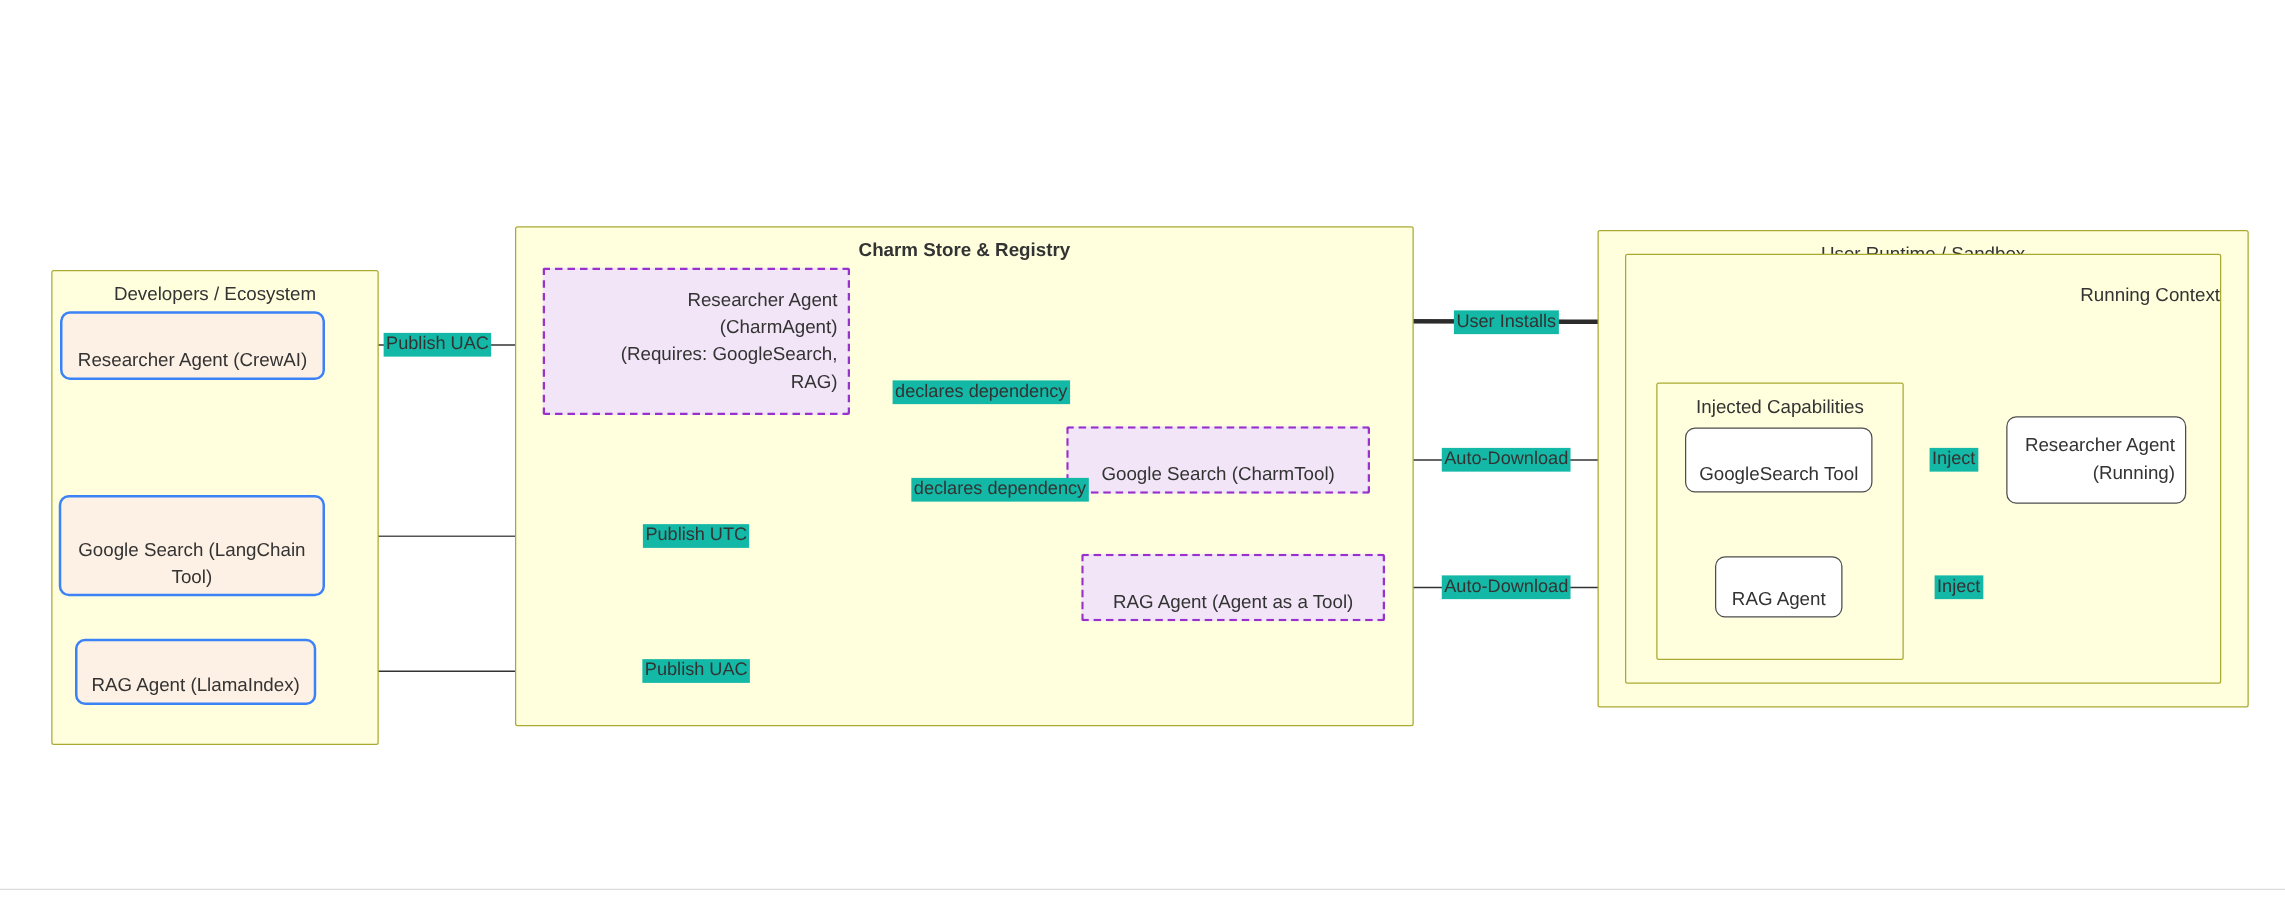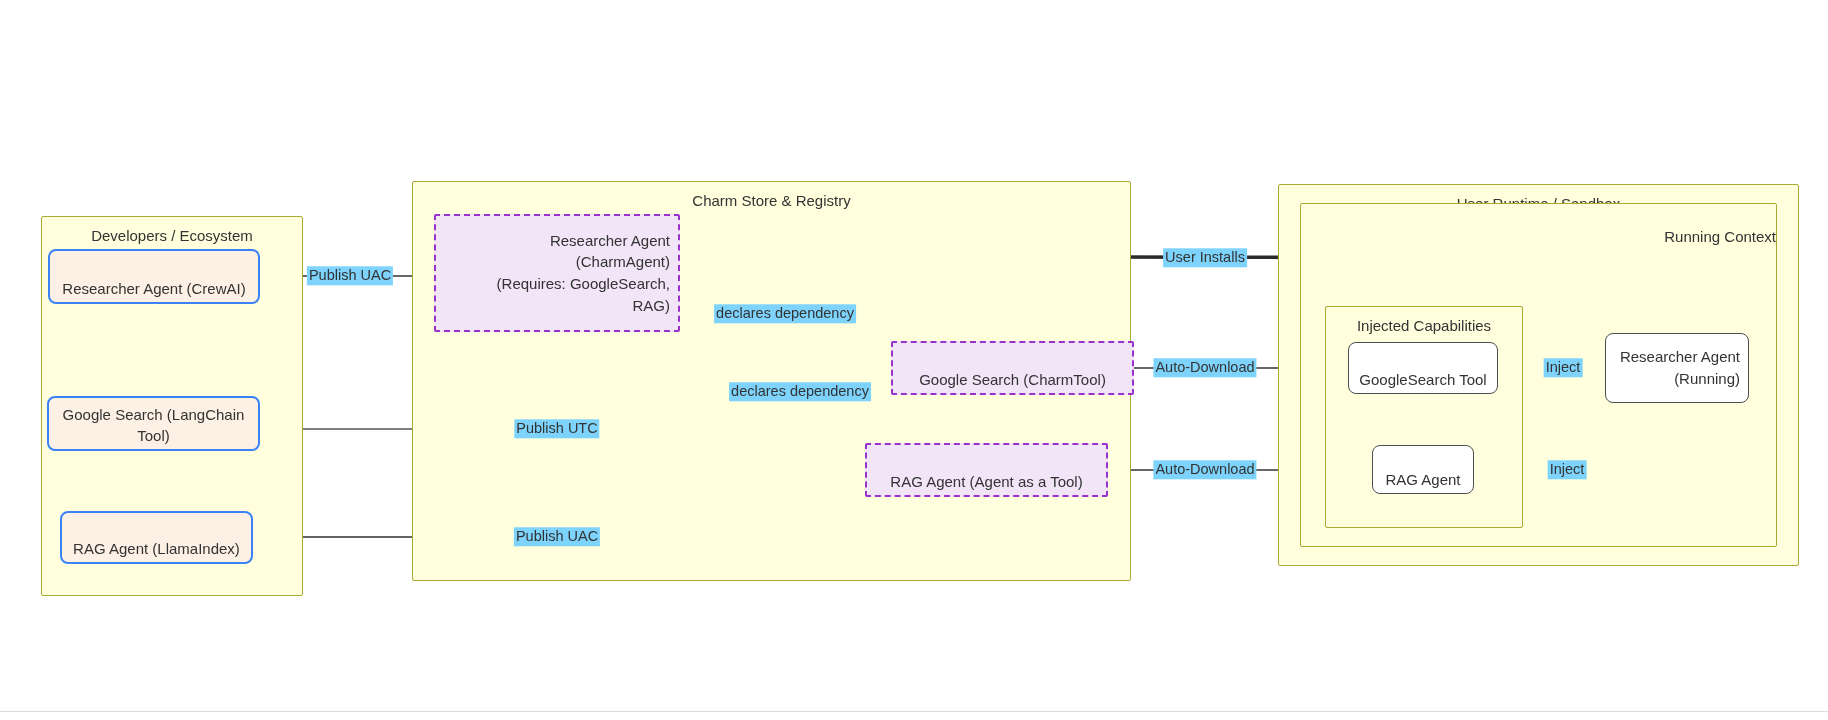--- a/index.html
+++ b/index.html
@@ -64,21 +64,21 @@
   }
   .node-runtime {
     background: #ffffff;
     border: 1.6px solid #4d4d4d;
     border-radius: 8px;
   }
   
   .edge-label {
     position: absolute;
     transform: translate(-50%, -50%);
-    background: #7dd3fc;
+    background: #14b8a6;
     color: #333333;
     font-size: 14.5px;
     line-height: 1.2;
     padding: 1px 2px;
     white-space: nowrap;
   }
   .bottom-rule {
     position: absolute;
     left: 0;
     top: 711px;
@@ -128,40 +128,40 @@
   </svg>
 
   <div class="panel" style="left:25px; top:216px; width:262px; height:380px;margin-left:16px;">
     <div class="panel-title" style="top:10px;">Developers / Ecosystem</div>
   </div>
 
   <div class="node node-dev" style="left:48px; top:249px; width:212px; height:55px;">
     <span>Researcher Agent (CrewAI)</span>
   </div>
 
-  <div class="node node-dev" style="left:47px; top:396px; width:213px; height:55px;">
+  <div class="node node-dev" style="left:47px; top:396px; width:213px; height:81px;">
     <span>Google Search (LangChain Tool)</span>
   </div>
 
   <div class="node node-dev" style="left:60px; top:511px; width:193px; height:53px;">
     <span>RAG Agent (LlamaIndex)</span>
   </div>
 
   <div class="panel" style="left:412px; top:181px; width:719px; height:400px;">
-    <div class="panel-title" style="top:10px;">Charm Store &amp; Registry</div>
+    <div class="panel-title" style="top:10px;font-weight:bold;">Charm Store &amp; Registry</div>
   </div>
 
   <div class="node node-store" style="left:434px; top:214px; width:246px; height:118px; flex-direction:column;">
     <span>Researcher Agent</span>
     <span>(CharmAgent)</span>
     <span>(Requires: GoogleSearch,</span>
     <span>RAG)</span>
   </div>
 
-  <div class="node node-store" style="left:891px; top:341px; width:243px; height:54px;">
+  <div class="node node-store" style="left:853px; top:341px; width:243px; height:54px;">
     <span>Google Search (CharmTool)</span>
   </div>
 
   <div class="node node-store" style="left:865px; top:443px; width:243px; height:54px;">
     <span>RAG Agent (Agent as a Tool)</span>
   </div>
 
   <div class="panel" style="left:1278px; top:184px; width:521px; height:382px;">
     <div class="panel-title" style="top:10px;">User Runtime / Sandbox</div>
   </div>

